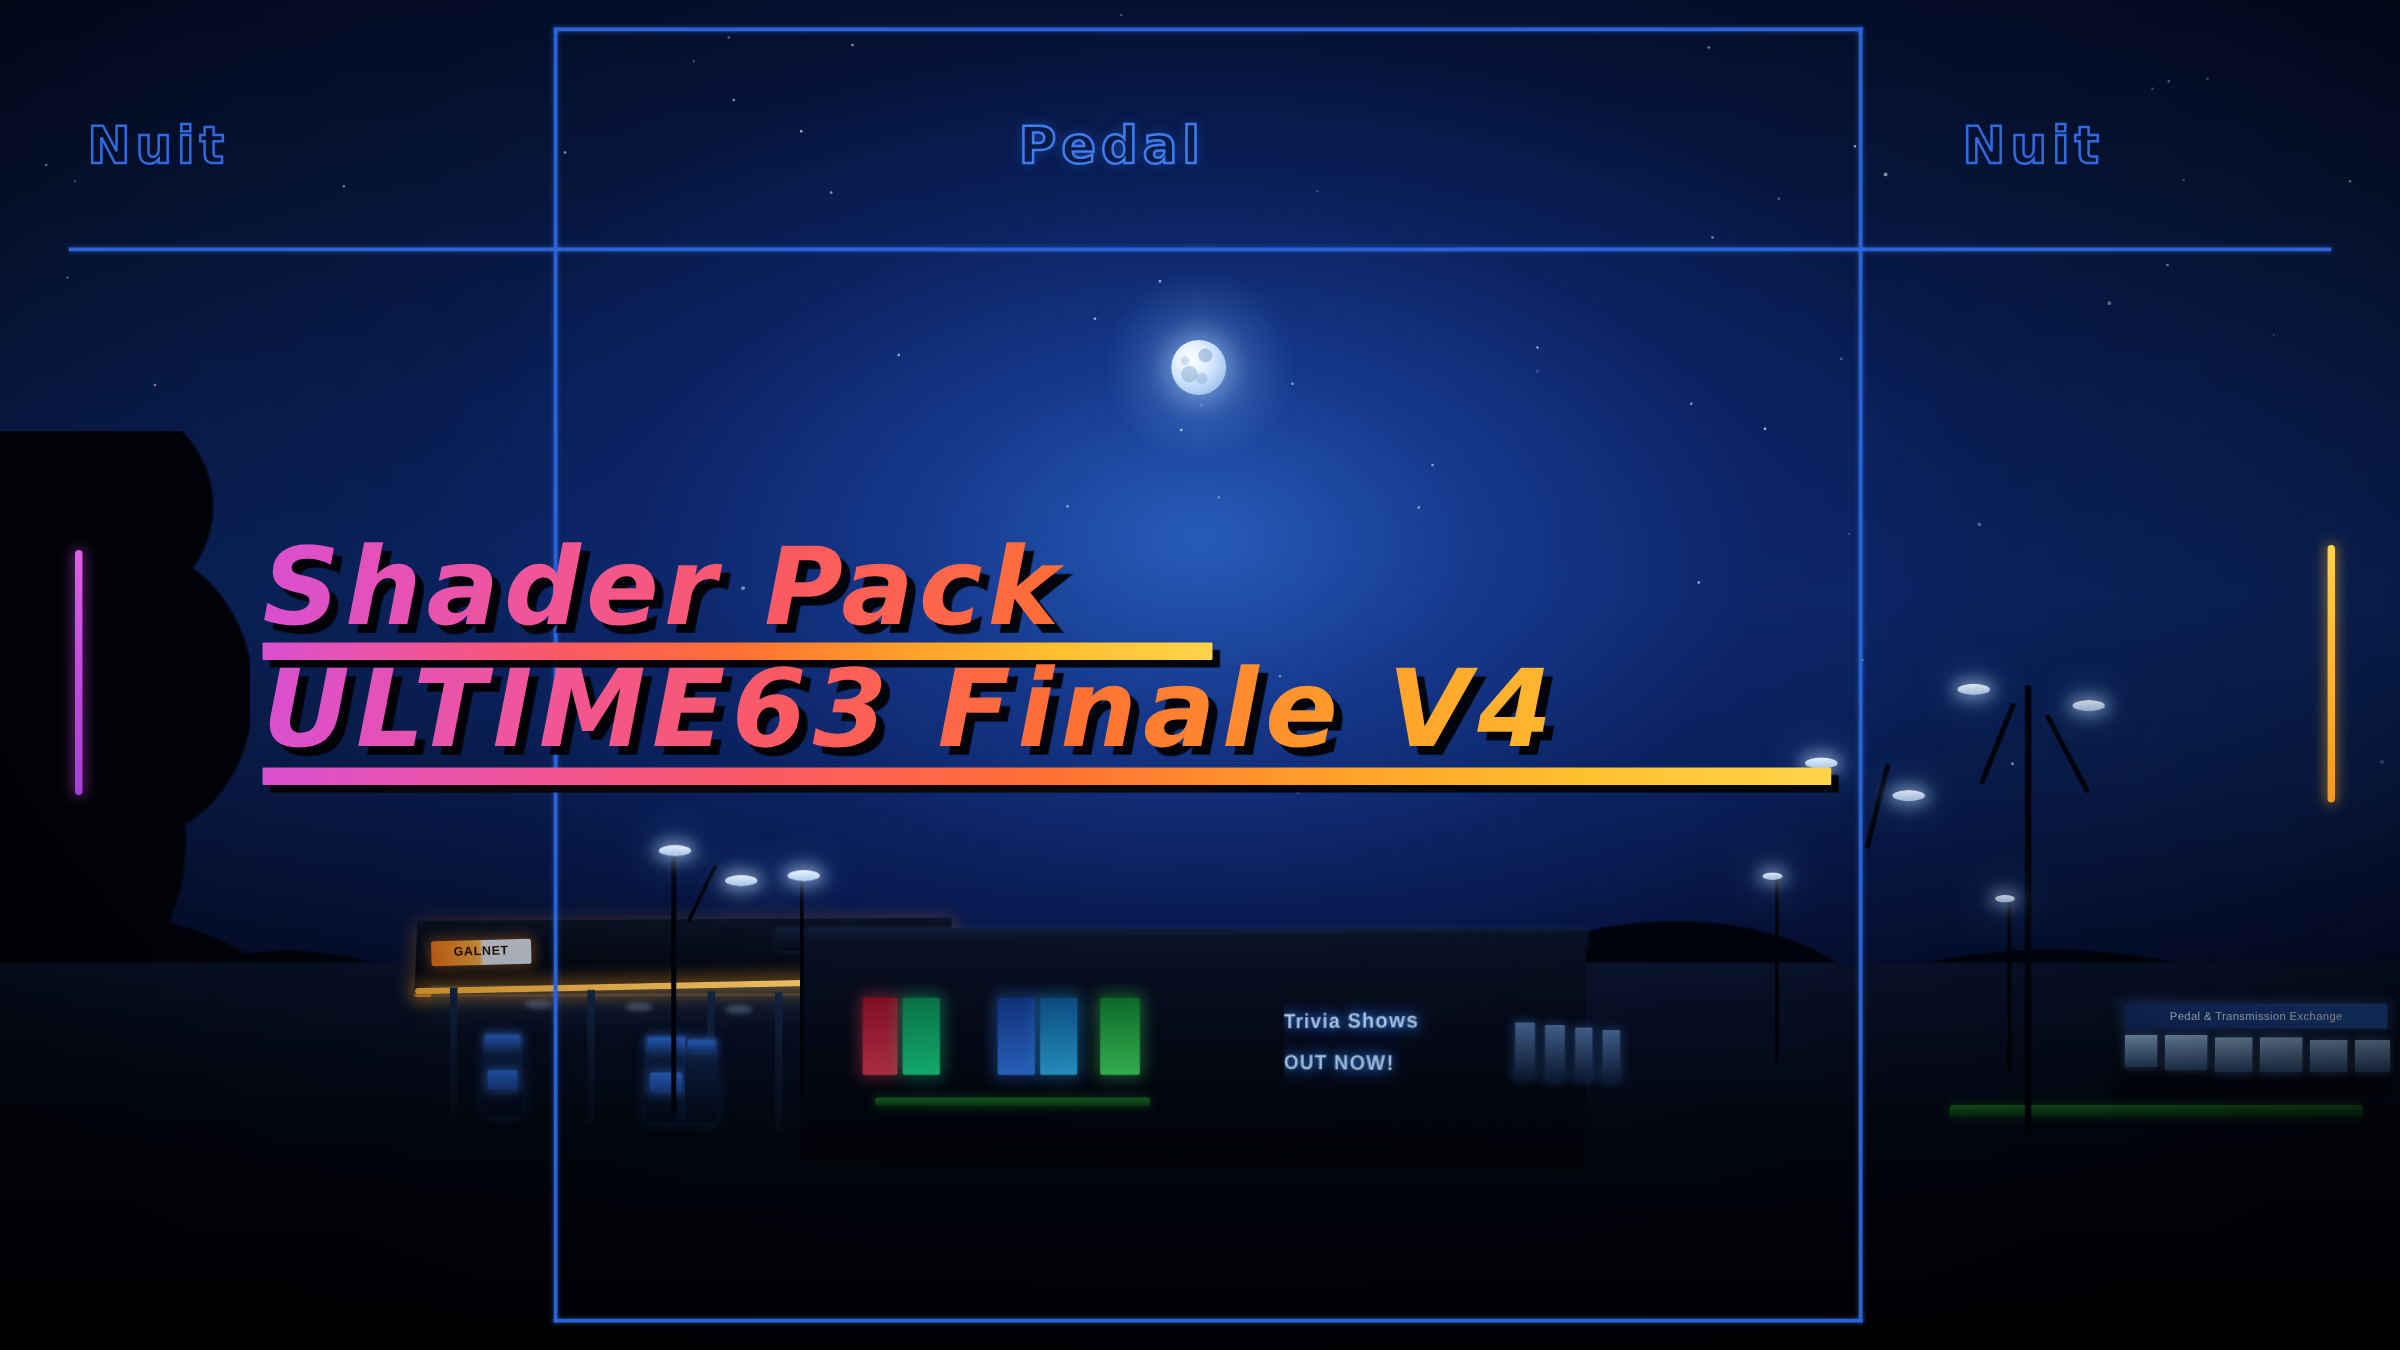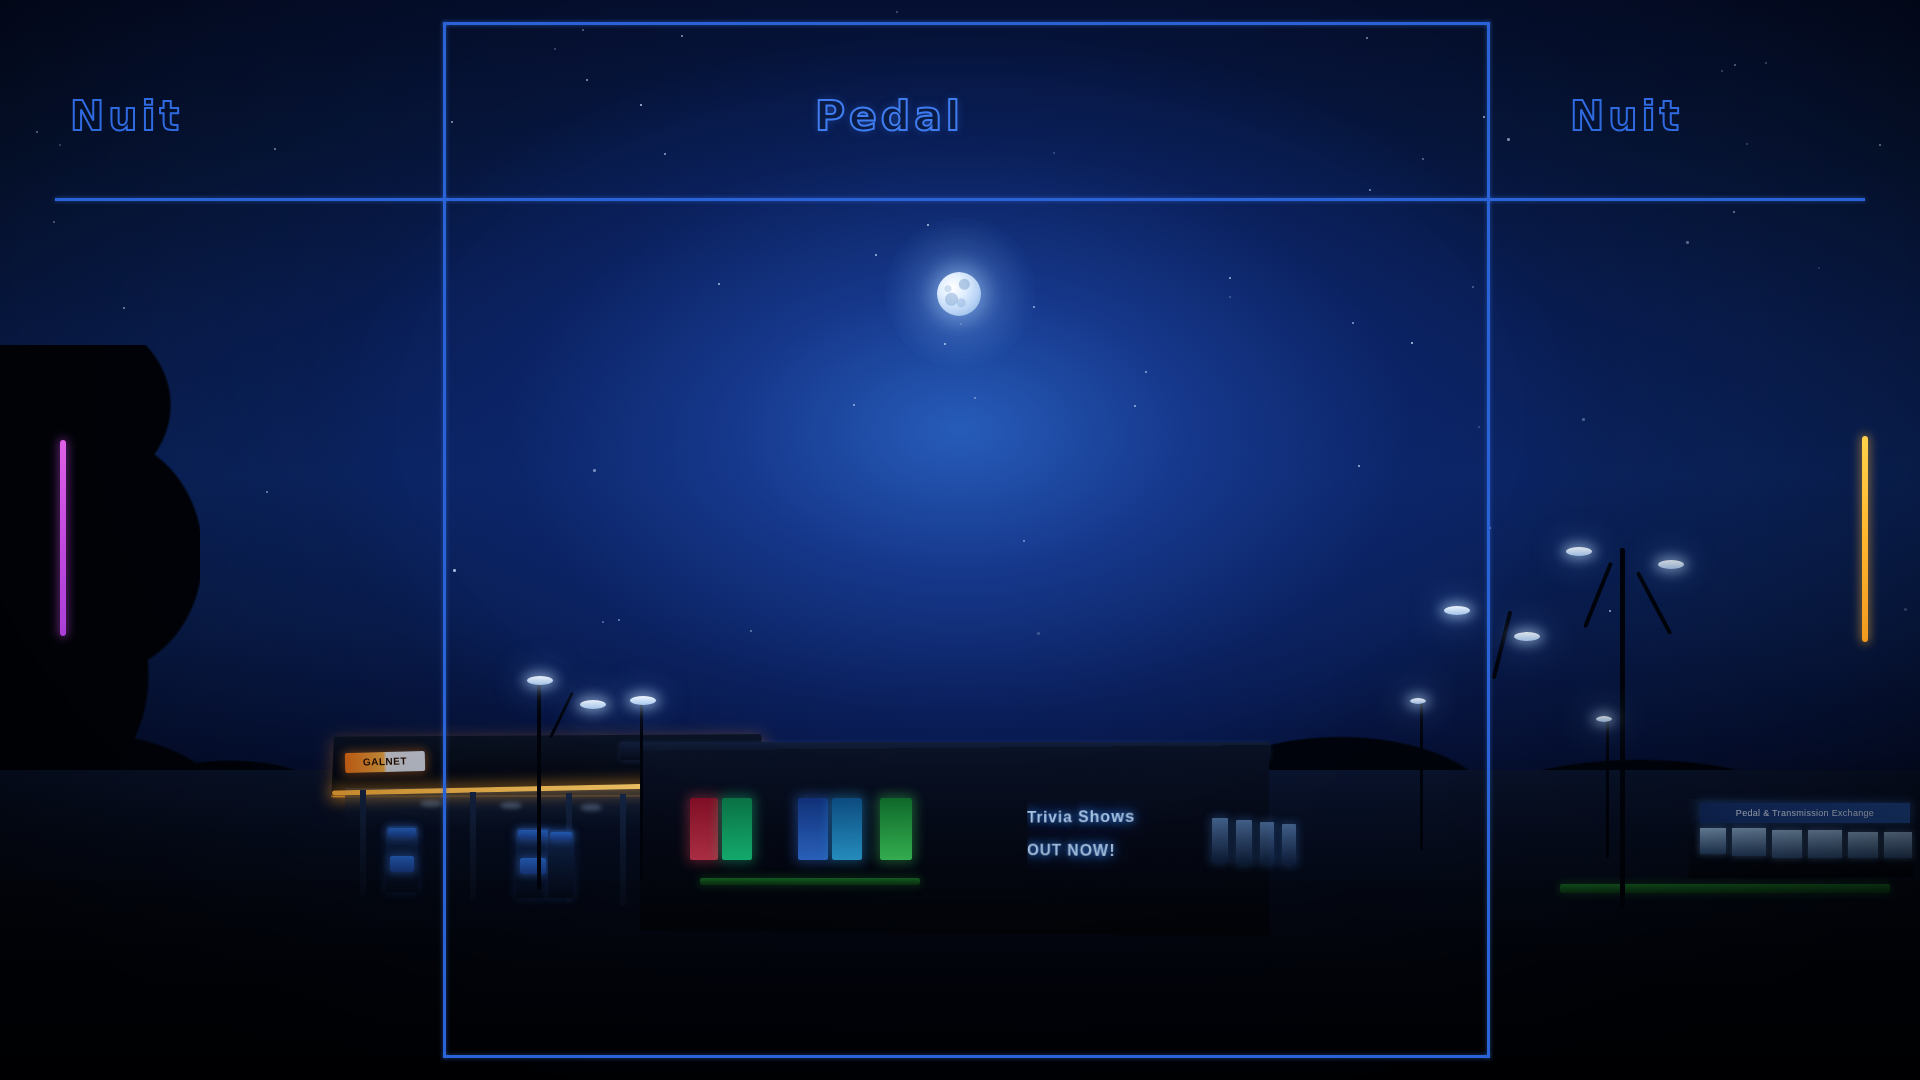--- a/index.html
+++ b/index.html
@@ -435,14 +435,23 @@
     <div class="wx-label" style="left:70px;  top:92px;">Nuit</div>
 
     <div class="wx-label active" style="left:815px; top:92px;">Pedal</div>
 
     <div class="wx-label" style="left:1570px;top:92px;">Nuit</div>
   </div>
 
   <div class="side-bar left" style="left:60px;  top:440px; height:196px;"></div>
   <div class="side-bar right" style="left:1862px;top:436px; height:206px;"></div>
 
+  <div class="title-wrap">
+    <div class="title-line title-1">Shader Pack</div>
+
+    <div class="title-rule" style="width:760px; margin-top:-6px;"></div>
+
+    <div class="title-line title-2">ULTIME63 Finale V4</div>
+
+    <div class="title-rule" style="width:1255px; margin-top:-4px;"></div>
+  </div>
 
 </div>
 
 </body></html>

